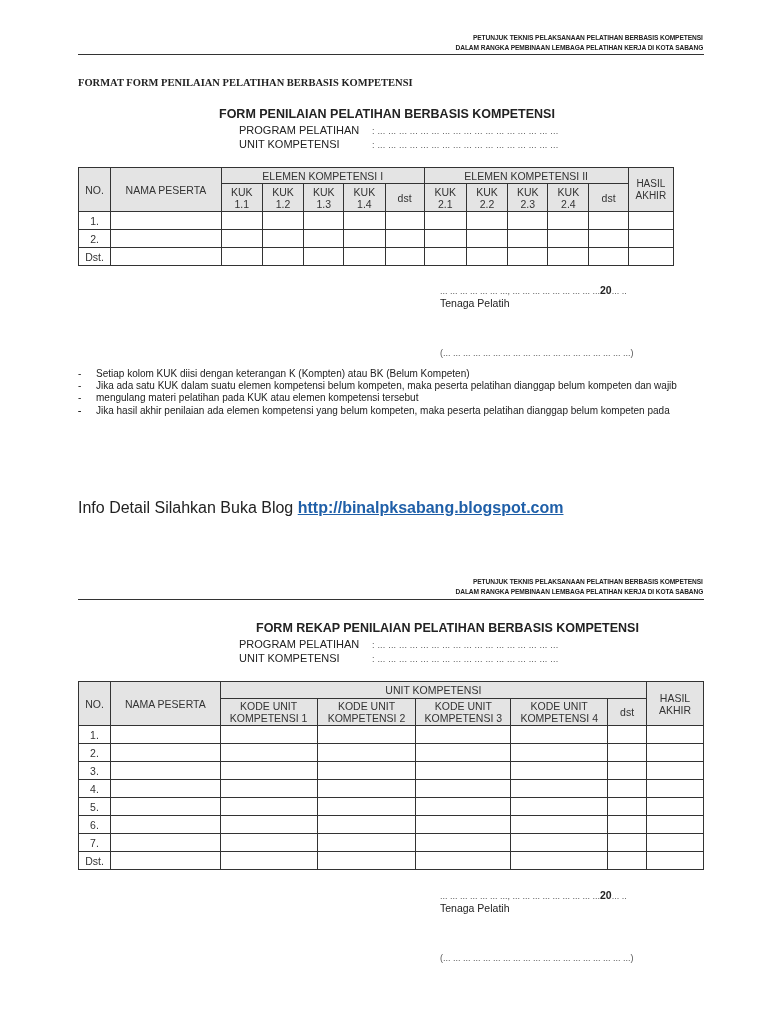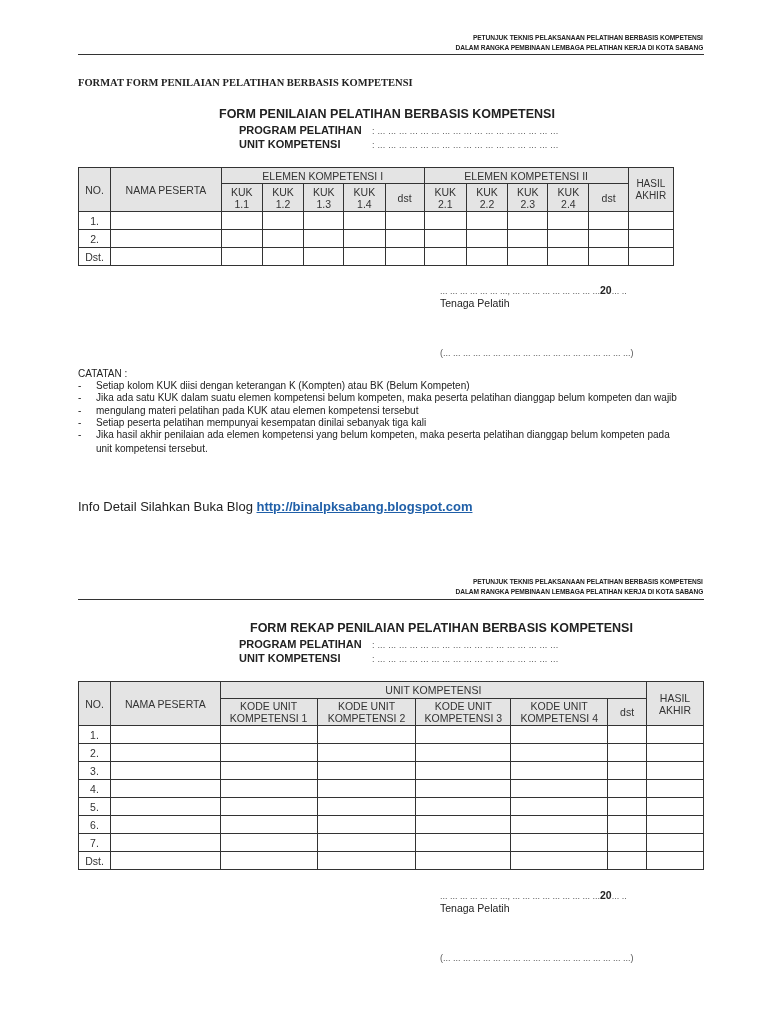--- a/index.html
+++ b/index.html
@@ -3,35 +3,35 @@
 <meta charset="utf-8">
 <style>
   html, body { margin: 0; padding: 0; background: #ffffff; }
   body { width: 768px; height: 1024px; position: relative; font-family: "Liberation Sans", sans-serif; color: #222; overflow: hidden; }
   .abs { position: absolute; }
   .hdr { right: 65px; text-align: right; font-size: 7.2px; font-weight: bold; letter-spacing: -0.1px; color: #222; line-height: 10px; transform: scaleX(0.92); transform-origin: right; }
   .hdr-rule { left: 78px; width: 626px; height: 1px; background: #333; }
   .fmt-title { left: 78px; top: 77px; font-size: 10.5px; font-weight: bold; font-family: Liberation Serif, serif; }
   .form-title { font-size: 12.5px; font-weight: bold; }
   .meta { font-size: 11px; line-height: 14px; }
-  .meta .lbl { display: inline-block; width: 133px; font-weight: bold; }
+  .meta .lbl { display: inline-block; width: 133px; }
   .meta .dots { color: #555; font-size: 9px; letter-spacing: 0.2px; }
   table.grid { position: absolute; border-collapse: collapse; font-size: 10.5px; color: #333; }
   table.grid td, table.grid th { border: 1px solid #333; padding: 0; font-weight: normal; text-align: center; vertical-align: middle; }
   table.grid th { background: #e4e4e4; line-height: 12px; }
   table.grid td { background: #fff; }
   .sig { font-size: 10.5px; line-height: 12px; }
   .sig .dotline { color: #555; font-size: 9px; }
   .sig .dotline b { font-size: 10.5px; color: #222; font-weight: bold; }
   .notes { left: 78px; top: 368px; font-size: 10px; line-height: 12.2px; width: 640px; }
   .notes ul { list-style: none; margin: 0; padding: 0; }
   .notes li { position: relative; padding-left: 18px; }
   .notes li .dash { position: absolute; left: 14px; margin-left: -14px; }
   .notes li.cont { padding-top: 2px; }
-  .info { left: 78px; top: 499px; font-size: 13px; }
+  .info { left: 78px; top: 499px; font-size: 16px; }
   .info a { color: #1f5fa8; text-decoration: underline; font-weight: bold; }
 </style>
 </head>
 <body>
 
 <div class="abs hdr" style="top:33px;">PETUNJUK TEKNIS PELAKSANAAN PELATIHAN BERBASIS KOMPETENSI</div>
 <div class="abs hdr" style="top:43px;">DALAM RANGKA PEMBINAAN LEMBAGA PELATIHAN KERJA DI KOTA SABANG</div>
 <div class="abs hdr-rule" style="top:54px;"></div>
 
 <div class="abs fmt-title">FORMAT FORM PENILAIAN PELATIHAN BERBASIS KOMPETENSI</div>
@@ -128,41 +128,39 @@
 </tbody>
   </table>
 
 <div class="abs sig" style="left:440px; top:284px;">
   <div class="dotline"><span>... ... ... ... ... ... ..., ... ... ... ... ... ... ... ... ...</span><b>20</b><span>... ..</span></div>
   <div>Tenaga Pelatih</div>
   <div class="dotline" style="margin-top:38px;">(... ... ... ... ... ... ... ... ... ... ... ... ... ... ... ... ... ... ...)</div>
 </div>
 
 <div class="abs notes">
-  <div>CATATAN :</div>
   <ul>
     <li><span class="dash">-</span><span>Setiap kolom KUK diisi dengan keterangan K (Kompten) atau BK (Belum Kompeten)</span></li>
     <li><span class="dash">-</span><span>Jika ada satu KUK dalam suatu elemen kompetensi belum kompeten, maka peserta pelatihan dianggap belum kompeten dan wajib</span></li>
     <li><span class="dash">-</span><span>mengulang materi pelatihan pada KUK atau elemen kompetensi tersebut</span></li>
-    <li><span class="dash">-</span><span>Setiap peserta pelatihan mempunyai kesempatan dinilai sebanyak tiga kali</span></li>
+    <li><span class="dash">-</span></li>
     <li><span class="dash">-</span><span>Jika hasil akhir penilaian ada elemen kompetensi yang belum kompeten, maka peserta pelatihan dianggap belum kompeten pada</span></li>
-    <li class="cont"><span>unit kompetensi tersebut.</span></li>
   </ul>
 </div>
 
 <div class="abs info">
   <span>Info Detail Silahkan Buka Blog</span>
   <a>http://binalpksabang.blogspot.com</a>
 </div>
 
 <div class="abs hdr" style="top:577px;">PETUNJUK TEKNIS PELAKSANAAN PELATIHAN BERBASIS KOMPETENSI</div>
 <div class="abs hdr" style="top:587px;">DALAM RANGKA PEMBINAAN LEMBAGA PELATIHAN KERJA DI KOTA SABANG</div>
 <div class="abs hdr-rule" style="top:599px;"></div>
 
-<div class="abs form-title" style="left:206px; top:621px;padding-left:44px;">FORM REKAP PENILAIAN PELATIHAN BERBASIS KOMPETENSI</div>
+<div class="abs form-title" style="left:212px; top:621px;padding-left:44px;">FORM REKAP PENILAIAN PELATIHAN BERBASIS KOMPETENSI</div>
 <div class="abs meta" style="left:239px; top:637px;">
   <span class="lbl">PROGRAM PELATIHAN</span><span class="dots">: ... ... ... ... ... ... ... ... ... ... ... ... ... ... ... ... ...</span>
 </div>
 <div class="abs meta" style="left:239px; top:651px;">
   <span class="lbl">UNIT KOMPETENSI</span><span class="dots">: ... ... ... ... ... ... ... ... ... ... ... ... ... ... ... ... ...</span>
 </div>
 
 <table class="grid" style="left:78px; top:681px; width:626px;">
   <colgroup>
     <col style="width:32px">

